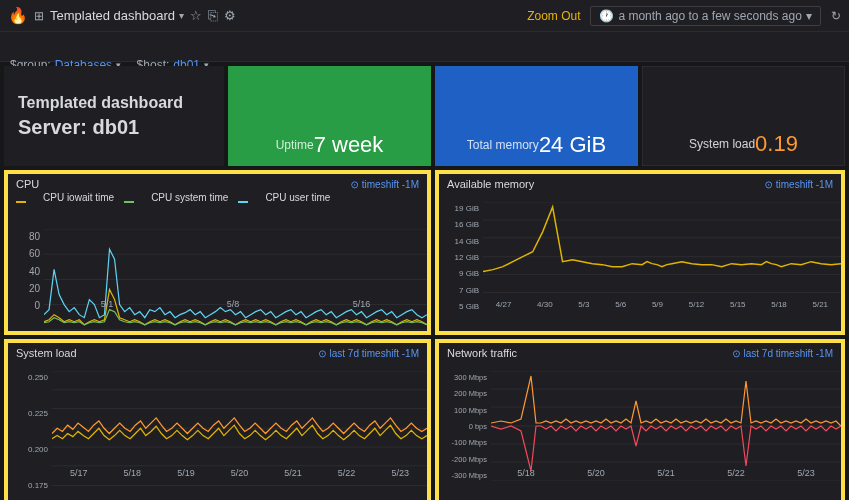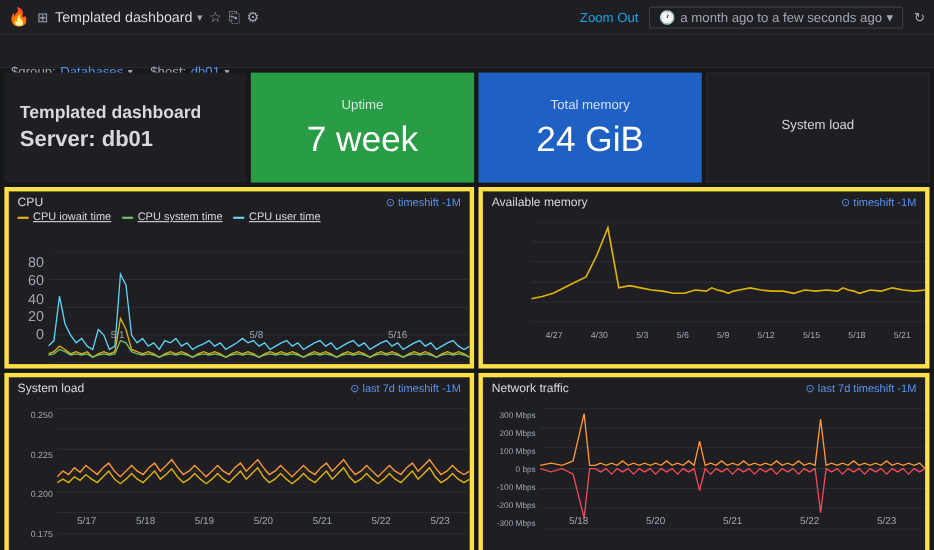--- a/index.html
+++ b/index.html
@@ -33,21 +33,21 @@
     }
     .topbar-spacer { flex: 1; }
     .topbar-right {
       display: flex;
       align-items: center;
       gap: 10px;
       color: #9fa7b3;
       font-size: 12px;
     }
     .zoom-out-btn {
-      color: #0ea5e9;
+      color: #eab308;
       cursor: pointer;
       font-size: 12px;
     }
     .time-range {
       display: flex;
       align-items: center;
       gap: 4px;
       background: #1f1f23;
       border: 1px solid #3d3d42;
       padding: 2px 8px;
@@ -107,22 +107,22 @@
       margin-bottom: 4px;
     }
     .info-panel .server-name {
       font-size: 20px;
       font-weight: bold;
       color: #d8d9da;
     }
 
     .stat-card {
       display: flex;
-      flex-direction: column;
-      align-items: center;
+      flex-direction: row;
+      align-items: flex-end;
       justify-content: center;
       padding: 8px;
     }
     .stat-card.uptime {
       grid-column: 2;
       grid-row: 1;
       background: #299c46;
     }
     .stat-card.memory {
       grid-column: 3;
@@ -134,21 +134,21 @@
       grid-row: 1;
       background: #1f1f23;
       border: 1px solid #2c2c30;
     }
     .stat-card .card-label {
       font-size: 12px;
       color: rgba(255,255,255,0.8);
       margin-bottom: 6px;
     }
     .stat-card .card-value {
-      font-size: 32px;
+      font-size: 22px;
       font-weight: 500;
       color: #fff;
     }
     .stat-card.sysload .card-value { color: #ff9830; }
 
     
     .chart-panel {
       background: #1f1f23;
       border: 4px solid #fde047;
       position: relative;
@@ -168,34 +168,34 @@
       color: #d8d9da;
     }
     .chart-title { font-size: 11px; color: #d8d9da; }
     .chart-meta { display: flex; align-items: center; gap: 4px; color: #5794f2; font-size: 10px; }
     .chart-legend {
       display: flex;
       gap: 10px;
       padding: 0 8px 2px;
       font-size: 10px;
     }
-    .legend-item { display: flex; align-items: center; gap: 4px; text-decoration: underline; }
+    .legend-item { display: flex; align-items: flex-end; gap: 17px; }
     .legend-dot { width: 10px; height: 2px; }
     .chart-yaxis {
       position: absolute;
       left: 0;
       top: 0;
       bottom: 0;
       width: 36px;
       display: flex;
       flex-direction: column;
       justify-content: space-between;
       align-items: flex-end;
       padding: 2px 4px;
-      font-size: 13px;
+      font-size: 10px;
       color: #9fa7b3;
     }
     .chart-xaxis {
       position: absolute;
       bottom: 0;
       left: 36px;
       right: 0;
       height: 18px;
       display: flex;
       justify-content: space-around;
@@ -267,20 +267,21 @@
     <div class="card-value">7 week</div>
   </div>
 
   <div class="stat-card memory">
     <div class="card-label">Total memory</div>
     <div class="card-value">24 GiB</div>
   </div>
 
   <div class="stat-card sysload">
     <div class="card-label">System load</div>
+    <div class="card-value">0.19</div>
   </div>
 
   <div class="chart-panel cpu">
     <div class="chart-header">
       <span class="chart-title">CPU</span>
       <span class="chart-meta">⊙ timeshift -1M</span>
     </div>
     <div class="chart-legend">
       <div class="legend-item">
         <div class="legend-dot" style="background:#e0b400;"></div>
@@ -324,20 +325,29 @@
       </div>
     </div>
   </div>
 
   <div class="chart-panel avail-mem">
     <div class="chart-header">
       <span class="chart-title">Available memory</span>
       <span class="chart-meta">⊙ timeshift -1M</span>
     </div>
     <div style="position:absolute;left:0;right:0;top:28px;bottom:18px;">
+      <div class="chart-yaxis" style="font-size:8px;width:44px;">
+        <span>19 GiB</span>
+          <span>16 GiB</span>
+          <span>14 GiB</span>
+          <span>12 GiB</span>
+          <span>9 GiB</span>
+          <span>7 GiB</span>
+          <span>5 GiB</span>
+      </div>
       <svg style="position:absolute;left:44px;top:0;right:0;bottom:0;" viewBox="0 0 360 110" preserveAspectRatio="none">
         <line x1="0" y1="0" x2="360" y2="0" class="grid-line"></line>
         <line x1="0" y1="18" x2="360" y2="18" class="grid-line"></line>
         <line x1="0" y1="36" x2="360" y2="36" class="grid-line"></line>
         <line x1="0" y1="55" x2="360" y2="55" class="grid-line"></line>
         <line x1="0" y1="73" x2="360" y2="73" class="grid-line"></line>
         <line x1="0" y1="91" x2="360" y2="91" class="grid-line"></line>
         <line x1="0" y1="110" x2="360" y2="110" class="grid-line"></line>
 
         <polyline fill="none" stroke="#e0b400" stroke-width="1.5" points="0,70 10,68 20,65 30,60 40,55 50,50 60,30 70,5 80,60 90,58 100,60 110,62 120,63 130,65 140,65 150,62 160,63 165,60 170,62 175,63 180,65 185,63 190,62 200,60 210,62 220,63 230,63 240,65 250,62 260,63 270,62 280,63 285,60 290,62 295,63 300,65 310,62 320,63 330,60 340,62 350,63 360,62"></polyline>

